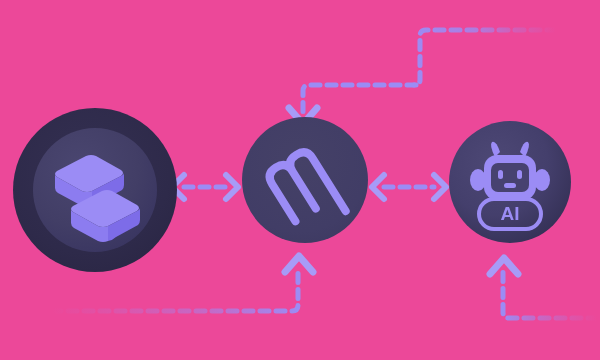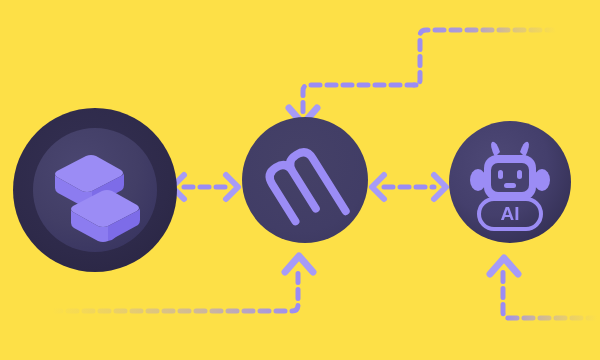--- a/index.html
+++ b/index.html
@@ -1,19 +1,19 @@
 <!DOCTYPE html>
 <html><head>
 <meta charset="utf-8">
 <title>Integration Flow Diagram</title>
 <style>
   html,body{margin:0;padding:0;background:#000;}
   body{width:600px;height:360px;overflow:hidden;
        font-family:"Liberation Sans","DejaVu Sans",sans-serif;}
-  #stage{position:relative;width:600px;height:360px;background:#fde047;}
+  #stage{position:relative;width:600px;height:360px;background:#ec4899;}
   #stage svg{position:absolute;top:0;left:0;display:block;}
   .node-label{display:none;}
 </style>
 </head>
 <body>
 
 <div id="stage">
   <svg width="600" height="360" viewBox="0 0 600 360">
     <defs>
       <radialGradient id="gradLeftInner" cx="38%" cy="32%" r="78%">

